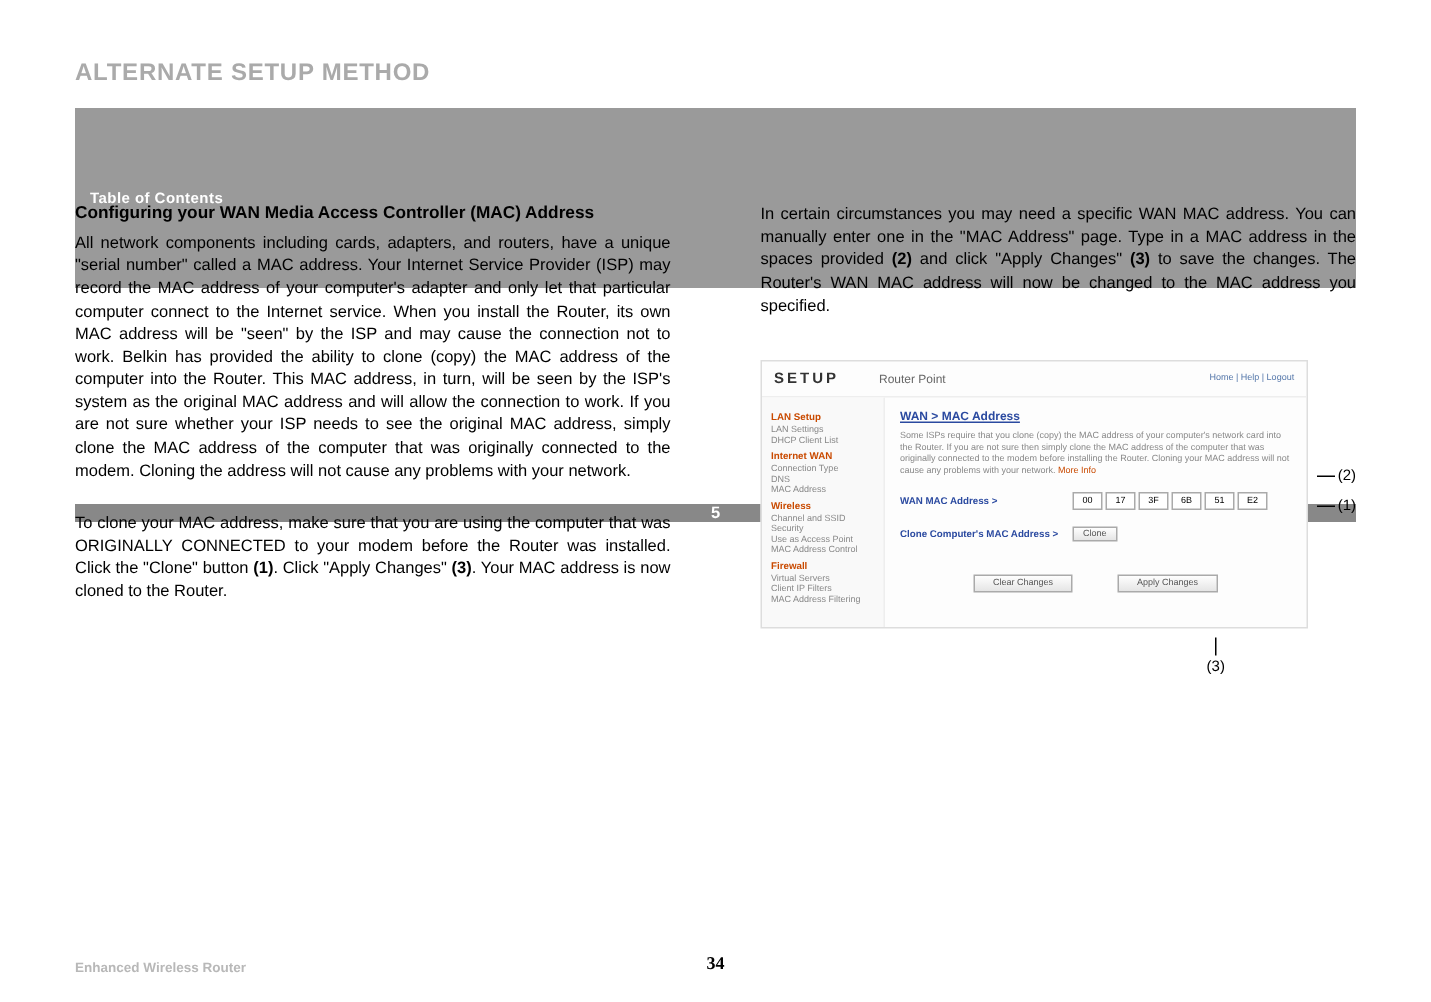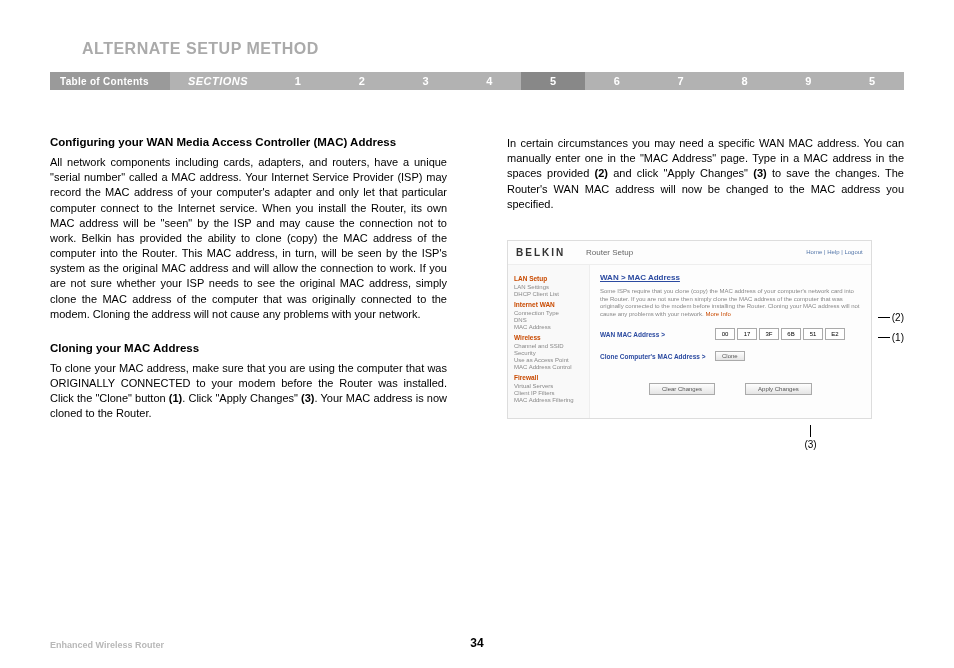--- a/index.html
+++ b/index.html
@@ -13,29 +13,29 @@
   }
   .page {
     padding: 40px 50px 0 50px;
   }
   .title {
     color: #aaa;
     font-size: 16px;
     font-weight: 700;
     letter-spacing: 0.5px;
     margin-bottom: 14px;
-    margin-left: 32px;
   }
   .navbar {
     display: flex;
     background: #b2b2b2;
     height: 18px;
     align-items: stretch;
     font-size: 10px;
     color: #fff;
+    flex-direction: column;
   }
   .nav-toc {
     flex: 0 0 120px;
     background: #9a9a9a;
     display: flex;
     align-items: center;
     padding-left: 10px;
     font-weight: 700;
     letter-spacing: 0.3px;
   }
@@ -245,20 +245,21 @@
     color: #b8b8b8;
     font-weight: 700;
   }
   .footer .pn {
     position: absolute;
     left: 50%;
     transform: translateX(-50%);
     color: #000;
     font-weight: 700;
     font-size: 12px;
+    font-family: Liberation Serif, serif;
   }
 </style>
 </head>
 <body>
 
 <div class="page">
   <div class="title">ALTERNATE SETUP METHOD</div>
 
   <div class="navbar">
     <div class="nav-toc">Table of Contents</div>
@@ -272,36 +273,35 @@
     <div class="nav-item">7</div>
     <div class="nav-item">8</div>
     <div class="nav-item">9</div>
     <div class="nav-item">5</div>
   </div>
 
   <div class="columns">
     <div class="col">
       <div class="heading">Configuring your WAN Media Access Controller (MAC) Address</div>
       <div class="para">All network components including cards, adapters, and routers, have a unique "serial number" called a MAC address. Your Internet Service Provider (ISP) may record the MAC address of your computer's adapter and only let that particular computer connect to the Internet service. When you install the Router, its own MAC address will be "seen" by the ISP and may cause the connection not to work. Belkin has provided the ability to clone (copy) the MAC address of the computer into the Router. This MAC address, in turn, will be seen by the ISP's system as the original MAC address and will allow the connection to work. If you are not sure whether your ISP needs to see the original MAC address, simply clone the MAC address of the computer that was originally connected to the modem. Cloning the address will not cause any problems with your network.</div>
-      <div class="heading">Cloning your MAC Address</div>
       <div class="para">
         <span>To clone your MAC address, make sure that you are using the computer that was ORIGINALLY CONNECTED to your modem before the Router was installed. Click the "Clone" button </span><b>(1)</b><span>. Click "Apply Changes" </span><b>(3)</b><span>. Your MAC address is now cloned to the Router.</span>
       </div>
     </div>
 
     <div class="col">
       <div class="para">
         <span>In certain circumstances you may need a specific WAN MAC address. You can manually enter one in the "MAC Address" page. Type in a MAC address in the spaces provided </span><b>(2)</b><span> and click "Apply Changes" </span><b>(3)</b><span> to save the changes. The Router's WAN MAC address will now be changed to the MAC address you specified.</span>
       </div>
 
       <div class="router-wrap">
         <div class="router">
           <div class="r-header">
-            <div class="r-brand">BELKIN</div>
-            <div class="r-title">Router Setup</div>
+            <div class="r-brand">SETUP</div>
+            <div class="r-title">Router Point</div>
             <div class="r-links">Home | Help | Logout</div>
           </div>
           <div class="r-body">
             <div class="r-side">
               <div class="r-side-h">LAN Setup</div>
               <div class="r-side-i">LAN Settings</div>
               <div class="r-side-i">DHCP Client List</div>
               <div class="r-side-h">Internet WAN</div>
               <div class="r-side-i">Connection Type</div>
               <div class="r-side-i">DNS</div>

